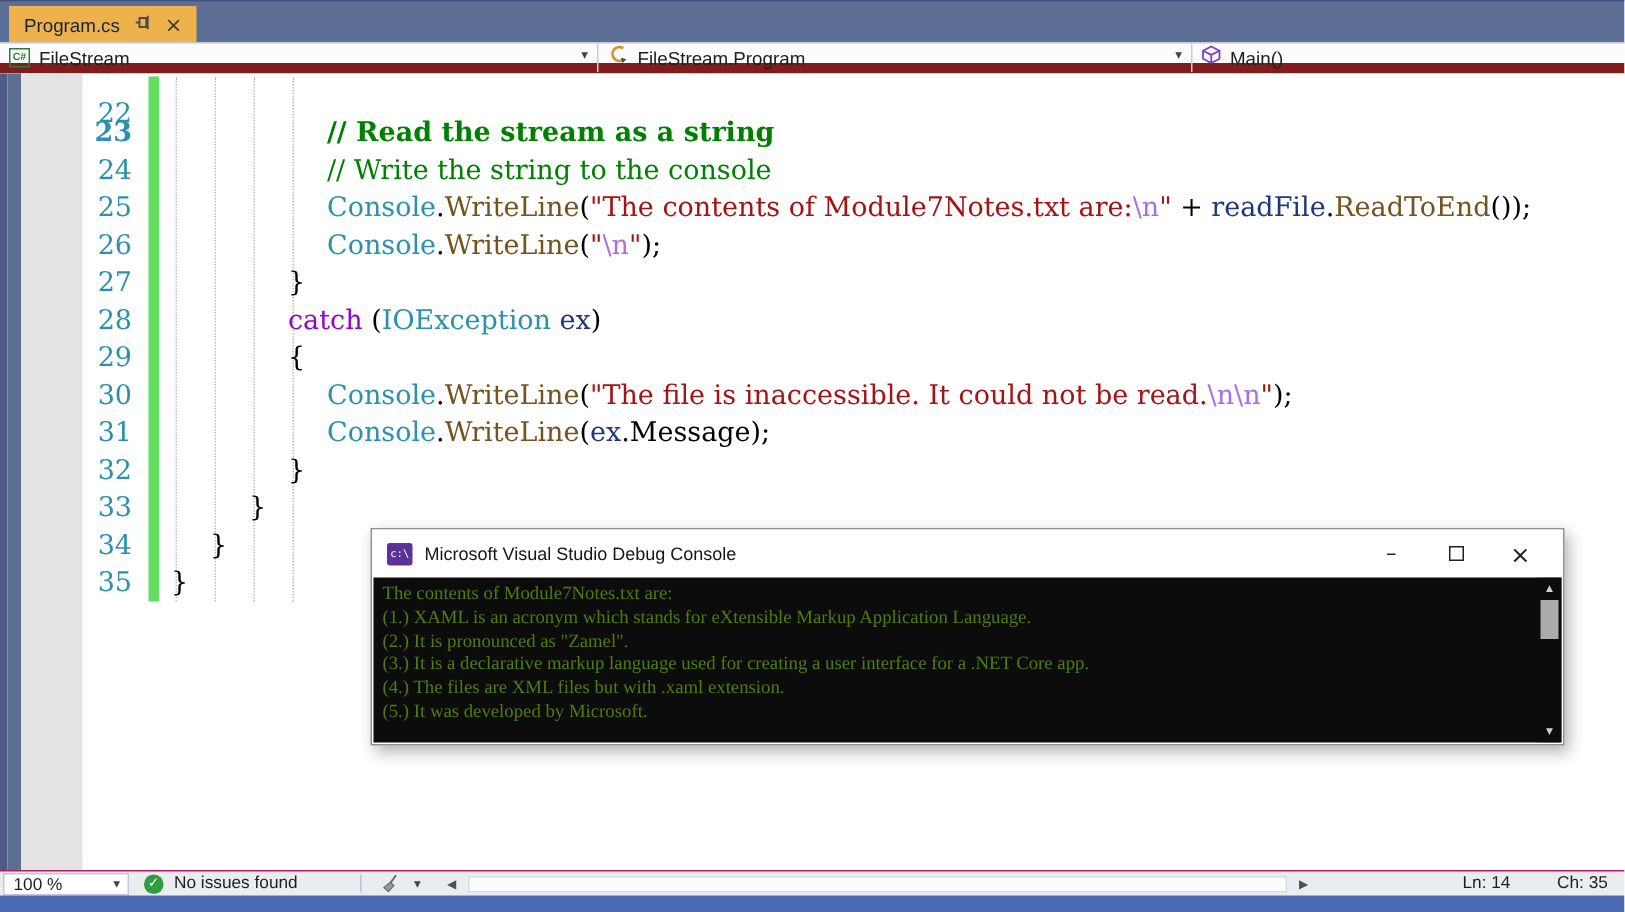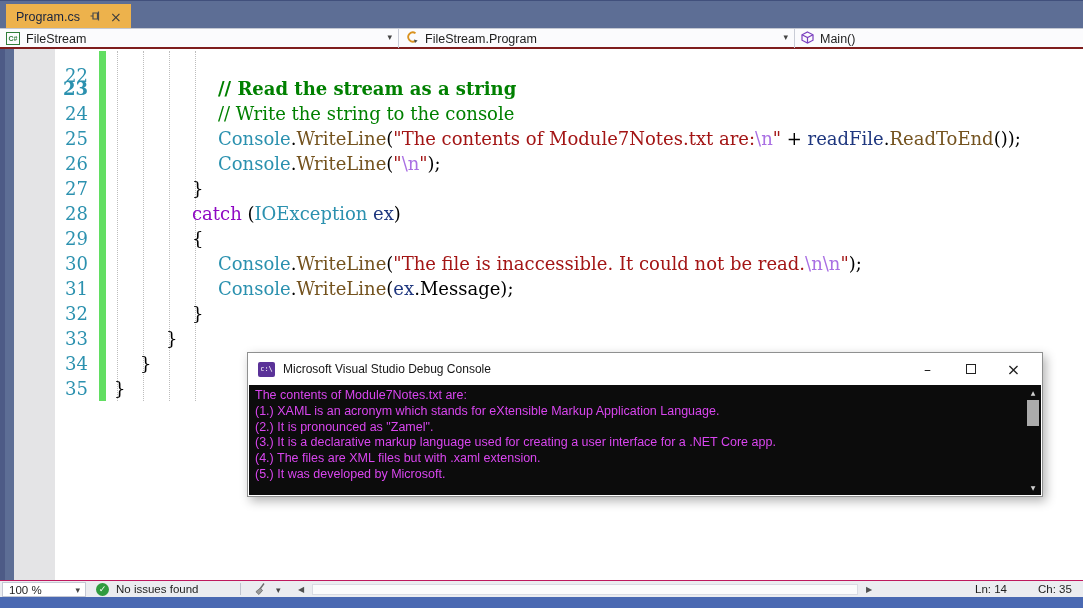--- a/index.html
+++ b/index.html
@@ -13,21 +13,21 @@
   
   .tabstrip { position:absolute; left:0; top:0; width:1083px; height:29px;
     background:#5d6e95; border-top:1px solid #41507c; }
   .doc-tab { position:absolute; left:6px; top:3px; height:25px; background:#edb24c;
     display:flex; align-items:center; gap:9px; padding:0 9px 0 10px; }
   .doc-tab .tab-label { font-size:12.5px; color:#17233f; }
   .doc-tab .tab-x { font-size:14px; color:#3c3c3c; line-height:1; cursor:default; }
 
   
   .navbar { position:absolute; left:0; top:28px; width:1083px; height:21px;
-    background:#fbfbfd; border-bottom:2px solid #7f1d1d; border-top:1px solid #c4c8d2; }
+    background:#fbfbfd; border-bottom:7px solid #7f1d1d; border-top:1px solid #c4c8d2; }
   .nav-cell { position:absolute; top:0; height:19px; display:flex; align-items:center; gap:6px;
     padding-left:6px; border-right:1px solid #c9ccd6; }
   .nav-cell.c1 { left:0; width:399px; }
   .nav-cell.c2 { left:399px; width:396px; }
   .nav-cell.c3 { left:795px; width:288px; border-right:none; }
   .nav-label { font-size:12.5px; color:#1e1e1e; }
   .nav-chevron { position:absolute; right:6px; top:3px; font-size:9px; color:#444; }
   .csharp-badge { width:14px; height:13px; border:1px solid #2f7d39; color:#2f7d39;
     font-size:7px; font-weight:bold; display:flex; align-items:center; justify-content:center; }
 
@@ -60,22 +60,22 @@
     font-family:"DejaVu Sans Mono", monospace; font-size:7px;
     display:flex; align-items:center; justify-content:center; }
   .console-title-text { font-size:12px; color:#161616; }
   .win-btns { position:absolute; right:6px; top:0; height:32px; display:flex; }
   .win-btn { width:43px; height:32px; display:flex; align-items:center; justify-content:center;
     font-size:14px; color:#222; }
   .maxi-box { width:10px; height:10px; border:1px solid #222; display:inline-block; }
   .console-body { position:absolute; left:1px; right:1px; top:32px; bottom:1px; background:#0c0c0c;
     overflow:hidden; }
   .console-lines { padding:3px 20px 0 6px; }
-  .console-line { font-family:Liberation Sans, sans-serif; font-size:12.5px; line-height:15.8px;
-    color:#d946ef; white-space:pre; }
+  .console-line { font-family:Liberation Serif, serif; font-size:12.5px; line-height:15.8px;
+    color:#4d7c0f; white-space:pre; }
   .console-scroll { position:absolute; right:0; top:0; bottom:0; width:16px; background:#0c0c0c; }
   .cs-arrow { position:absolute; left:0; width:16px; height:13px; text-align:center;
     font-size:6px; line-height:13px; color:#d0d0d0; }
   .cs-up { top:1px; } .cs-down { bottom:1px; }
   .cs-thumb { position:absolute; left:2px; top:15px; width:12px; height:26px; background:#ababab; }
 
   
   .scroll-row { position:absolute; left:0; top:580px; width:1083px; height:17px;
     background:#ebecf0; border-top:1px solid #be185d; font-size:11.5px; color:#1e1e1e; }
   .zoom-combo { position:absolute; left:2px; top:1px; width:84px; height:15px; background:#ffffff;

